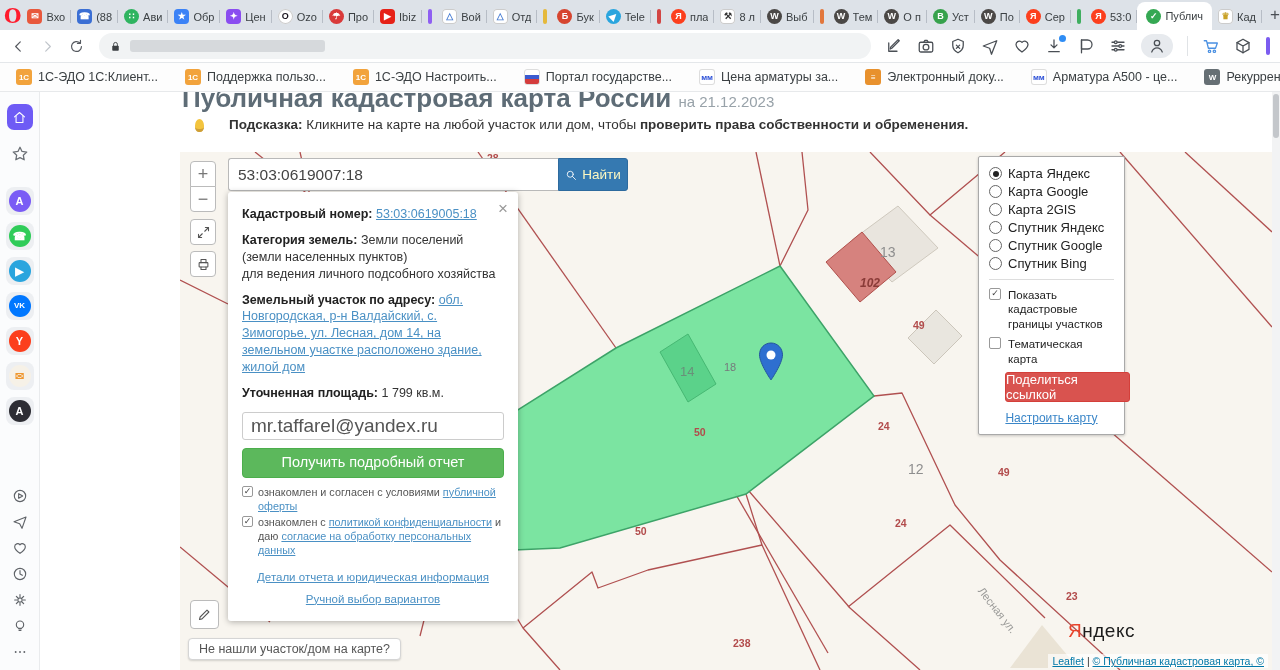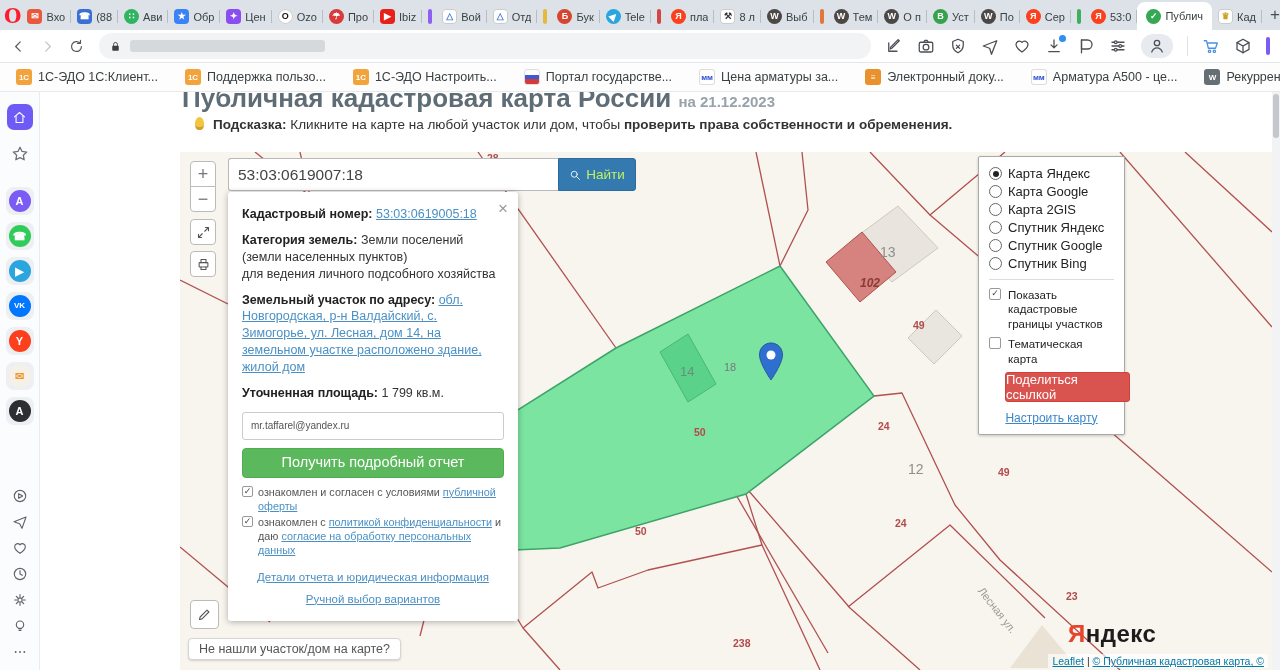--- a/index.html
+++ b/index.html
@@ -66,22 +66,22 @@
        justify-content:center;cursor:pointer}
   .appic{width:22px;height:22px;border-radius:50%;display:flex;align-items:center;justify-content:center;
          font-size:11px;font-weight:700;line-height:1}
   .appic.sm{font-size:8px}
   .srail-bot{margin-top:auto;display:flex;flex-direction:column;gap:10px;align-items:center;
              padding-bottom:10px;color:#5f6368}
   .srail-bot .icn{width:16px;height:16px;cursor:pointer}
 
   .page{flex:1;position:relative;overflow:hidden;background:#fff}
   .ptitle{position:absolute;left:142px;top:-9px;font-size:26px;font-weight:700;color:#5e6c76;white-space:nowrap}
-  .pdate{font-size:15px;font-weight:700;color:#98a2a9}
-  .hint{position:absolute;left:155px;top:25px;font-size:13.5px;color:#333;display:flex;align-items:flex-start;gap:9px}
+  .pdate{font-size:15px;font-weight:400;color:#98a2a9}
+  .hint{position:absolute;left:155px;top:25px;font-size:13.5px;color:#333;display:flex;align-items:flex-end;gap:25px}
   .bulb{width:9px;height:13px;background:#f3c43e;border-radius:50% 50% 42% 42%;border-bottom:3px solid #cf9f35;flex:none}
   .scroll{position:absolute;right:0;top:0;width:8px;height:578px;background:#f2f3f4}
   .thumb{position:absolute;top:2px;right:1px;width:6px;height:44px;background:#c4c7cb;border-radius:3px}
 
   
   .map{position:absolute;left:140px;top:60px;width:1092px;height:518px;background:#f8f5ef;overflow:hidden}
   .mapsvg{position:absolute;left:0;top:0}
   .mlab{position:absolute;white-space:nowrap;pointer-events:none}
   .mlab.red{color:#b24b4b;font-size:10.5px;font-weight:700}
   .mlab.gray-lg{color:#8e8e8e;font-size:14px}
@@ -97,31 +97,31 @@
   .zbtn.zin{border-radius:4px 4px 0 0}
   .zbtn.zout{border-radius:0 0 4px 4px;margin-top:-1px}
   .mbtn{position:absolute;left:10px;width:26px;height:26px;background:#fff;border:1px solid #bbb;border-radius:4px;
         display:flex;align-items:center;justify-content:center;color:#555;cursor:pointer}
   .mbtn .icn{width:15px;height:15px}
   .mb-exp{top:67px}.mb-prn{top:99px}.mb-pen{top:448px;width:29px;height:29px}
 
   .srch{position:absolute;left:48px;top:6px;display:flex}
   .srch input{width:330px;height:33px;border:1px solid #b9b9b9;border-right:none;border-radius:3px 0 0 3px;
               font-size:15.5px;color:#444;padding:0 9px;outline:none;font-family:inherit;background:#fff}
-  .find{width:78px;height:33px;background:#3579b1;border:1px solid #2d6a9e;border-radius:0 3px 3px 0;color:#bef264;
+  .find{width:70px;height:33px;background:#3579b1;border:1px solid #2d6a9e;border-radius:0 3px 3px 0;color:#fef9c3;
         font-size:13.5px;display:flex;align-items:center;justify-content:center;gap:5px;cursor:pointer}
   .find .icn{width:12px;height:12px}
 
   .pop{position:absolute;left:48px;top:40px;width:290px;background:#fff;border-radius:3px;
        box-shadow:0 1px 6px rgba(0,0,0,.3);padding:14px 14px 10px;font-size:12.5px;color:#333;line-height:1.35}
   .pclose{position:absolute;top:6px;right:10px;color:#999;font-size:17px;cursor:pointer}
   .prow{margin-bottom:9px}
   .prow b{color:#222}
   a.blu{color:#4a90c4;text-decoration:underline;cursor:pointer}
-  .mail{width:100%;height:27px;border:1px solid #ccc;border-radius:3px;font-size:10px;color:#555;
+  .mail{width:100%;height:27px;border:1px solid #ccc;border-radius:3px;font-size:19px;color:#555;
         padding:13px 8px;margin:1px 0 8px;outline:none;font-family:inherit}
   .report{width:100%;height:30px;background:#5cb85c;border:1px solid #4cae4c;border-radius:4px;color:#fff;
           font-size:14.5px;display:flex;align-items:center;justify-content:center;cursor:pointer;margin-bottom:7px}
   .consent{font-size:10.8px;color:#555;display:flex;gap:5px;align-items:flex-start;margin-bottom:2px;line-height:1.3}
   .cb{width:11px;height:11px;border:1px solid #999;border-radius:2px;font-size:9px;line-height:9px;
       text-align:center;color:#444;flex:none;margin-top:1px;background:#fff;cursor:pointer}
   .plinks{text-align:center;margin-top:10px;font-size:11.5px;line-height:1.9}
   .plinks a{display:inline-block}
 
   .layers{position:absolute;left:798px;top:4px;width:147px;background:#fff;border:1px solid #a9a9a9;border-radius:2px;
@@ -134,21 +134,21 @@
   .lchk .cb{margin-top:0;width:12px;height:12px}
   .share{width:100%;height:30px;background:#d9534f;border:1px solid #d43f3a;border-radius:3px;color:#fff;
          font-size:13px;display:flex;align-items:center;justify-content:center;cursor:pointer;margin:4px 16px 9px}
   .cfg{display:block;text-align:center;color:#3a86c8;font-size:12px;text-decoration:underline;cursor:pointer}
 
   .ttip{position:absolute;left:8px;top:486px;background:#fff;border:1px solid #d5d5d5;border-radius:4px;
         padding:3px 10px;font-size:12.5px;color:#555;box-shadow:0 1px 2px rgba(0,0,0,.15)}
   .attr{position:absolute;right:4px;bottom:2px;font-size:10.5px;color:#333;background:rgba(255,255,255,.65);
         padding:1px 4px;white-space:nowrap}
   .attr a{color:#0078a8;text-decoration:underline;cursor:pointer}
-  .ylogo{position:absolute;left:888px;top:468px;font-size:24px;font-weight:700;color:#1c1c1c;letter-spacing:.5px}
+  .ylogo{position:absolute;left:888px;top:468px;font-size:19px;font-weight:400;color:#1c1c1c;letter-spacing:.5px}
   .ya{color:#e8442c}
 
   .icn{display:block;fill:none;stroke:currentColor;stroke-width:1.7;stroke-linecap:round;stroke-linejoin:round}
   .hid{position:absolute;width:0;height:0;overflow:hidden}
 </style>
 </head>
 <body>
 
 <svg class="hid" aria-hidden="true">
   <defs>

